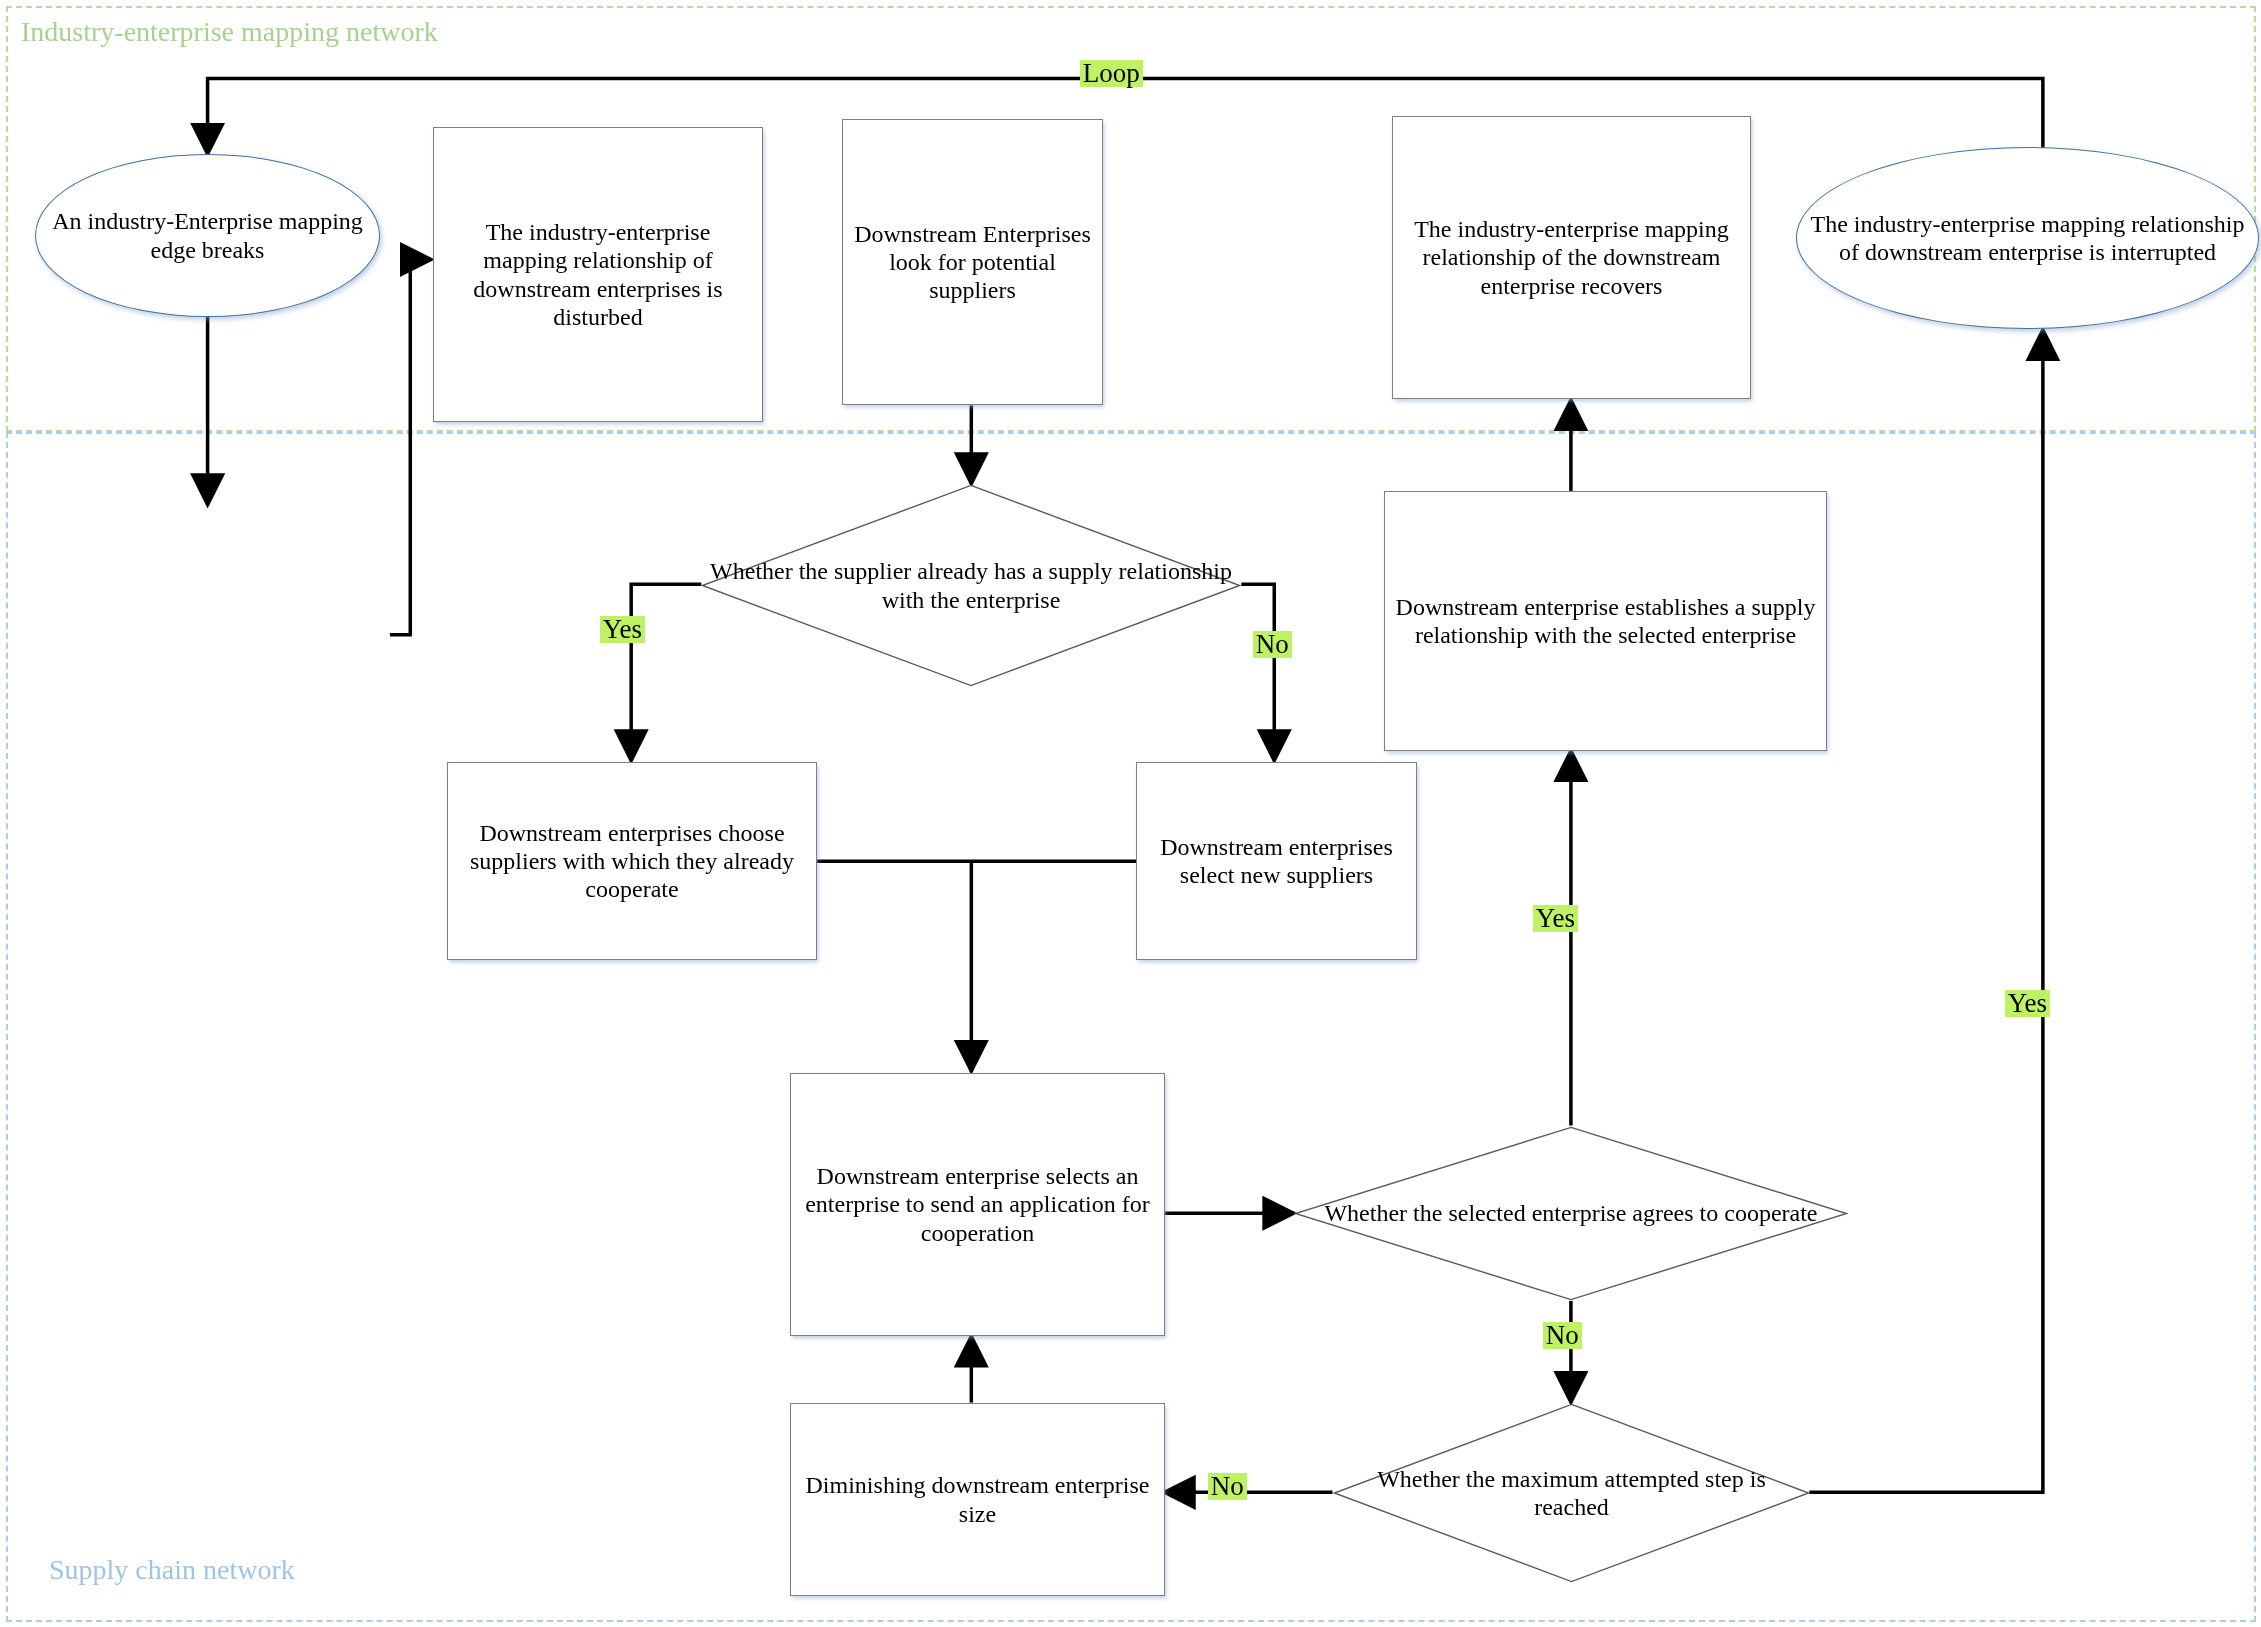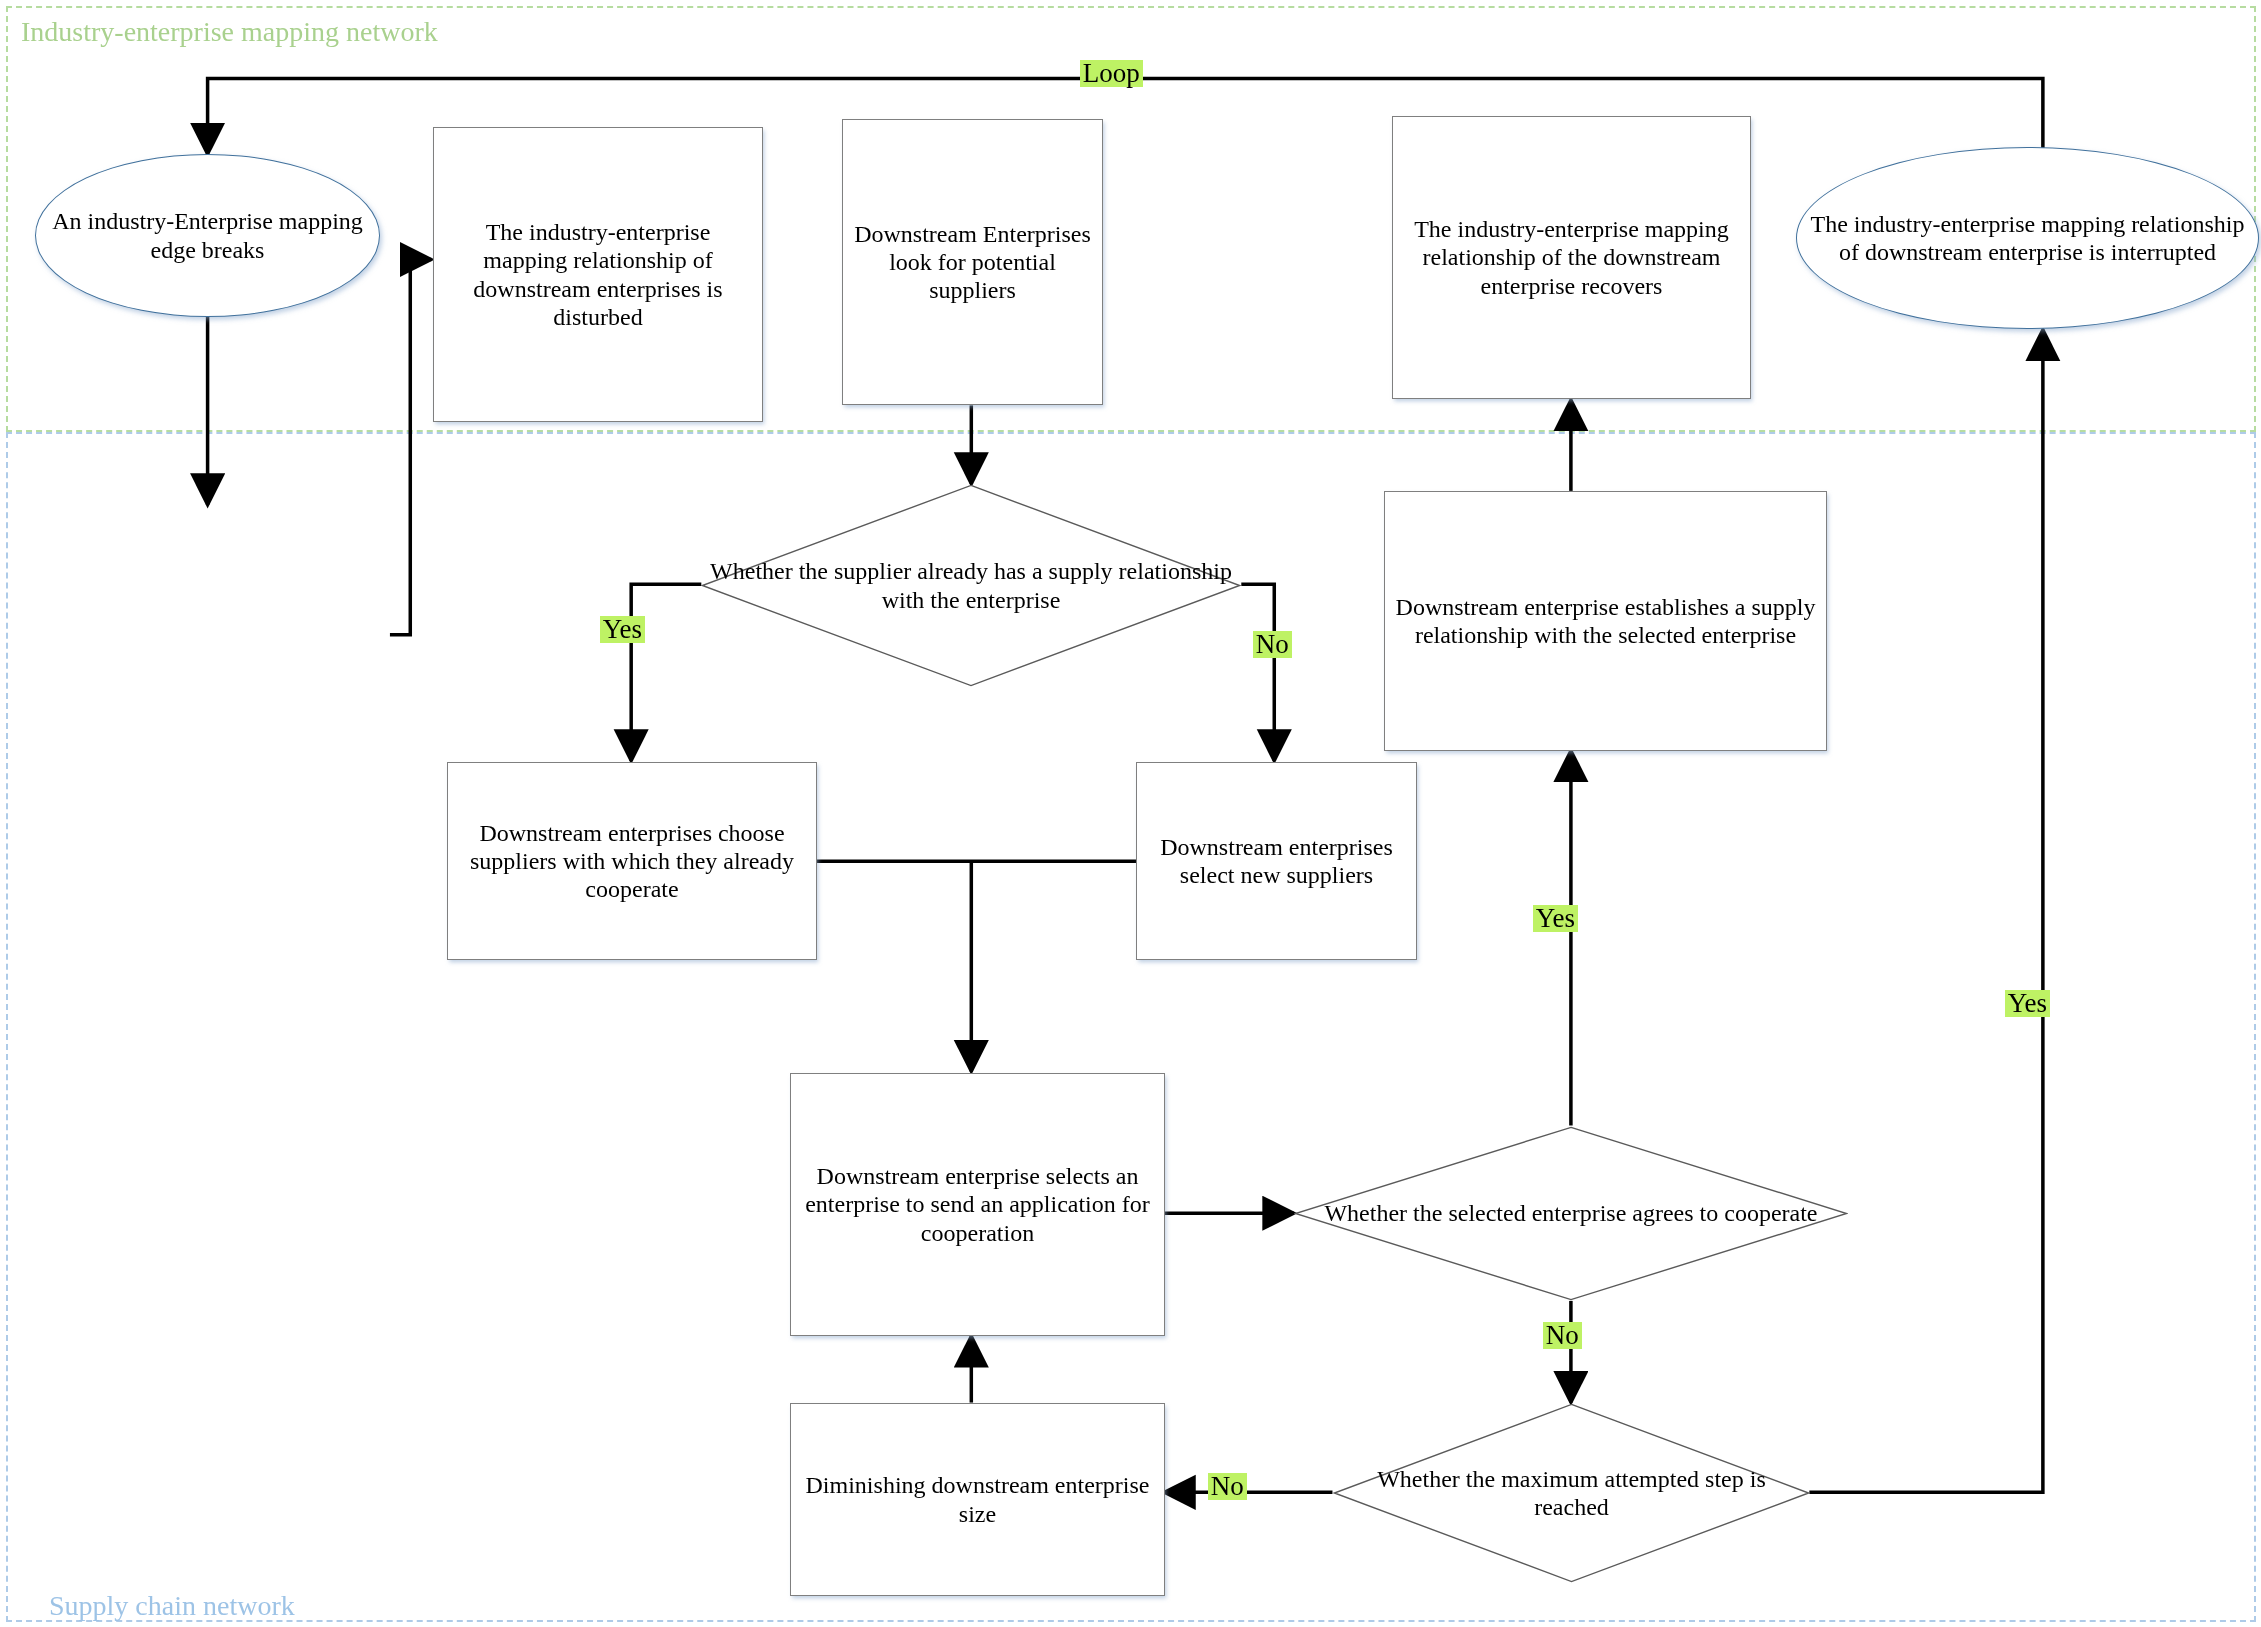--- a/index.html
+++ b/index.html
@@ -36,21 +36,21 @@
 </style>
 </head>
 <body>
 
 <div id="stage">
 
   <div class="region" id="region-industry"></div>
   <div class="region" id="region-supply"></div>
 
   <div class="region-label" id="label-industry" style="color: rgb(169, 209, 142);">Industry-enterprise mapping network</div>
-  <div class="region-label" id="label-supply" style="color: rgb(157, 195, 230); margin-top: 36px;">Supply chain network</div>
+  <div class="region-label" id="label-supply" style="color: rgb(157, 195, 230);">Supply chain network</div>
 
   <svg id="wires" viewBox="0 0 3224 2320" xmlns="http://www.w3.org/2000/svg">
     <defs>
       <marker id="ah" markerWidth="12" markerHeight="12" refX="9" refY="5" orient="auto" markerUnits="strokeWidth">
         <path d="M0,0 L10,5 L0,10 z" fill="#000"></path>
       </marker>
     </defs>
     <g stroke="#000" stroke-width="5" fill="none">
 
       <path d="M2913,250 L2913,112 L296,112 L296,220" marker-end="url(#ah)"></path>

